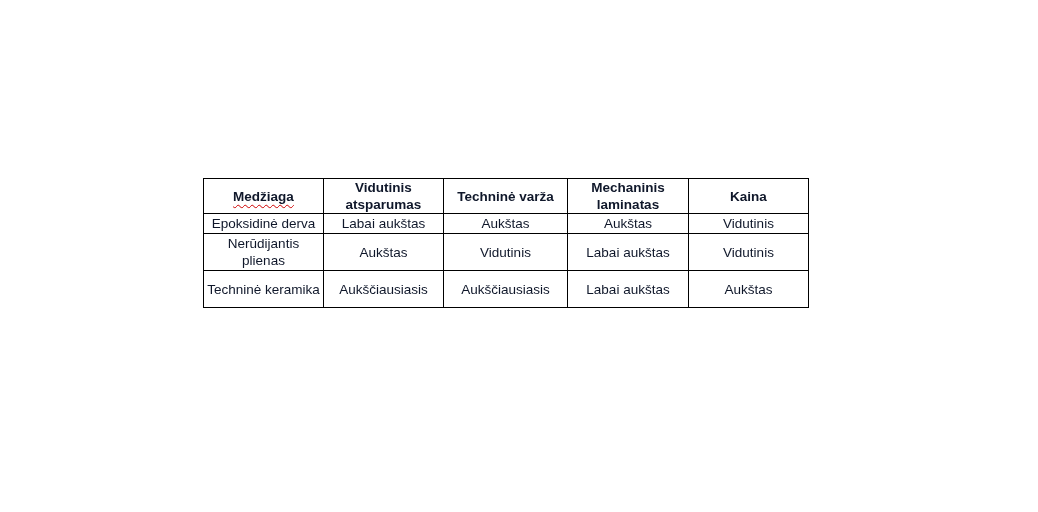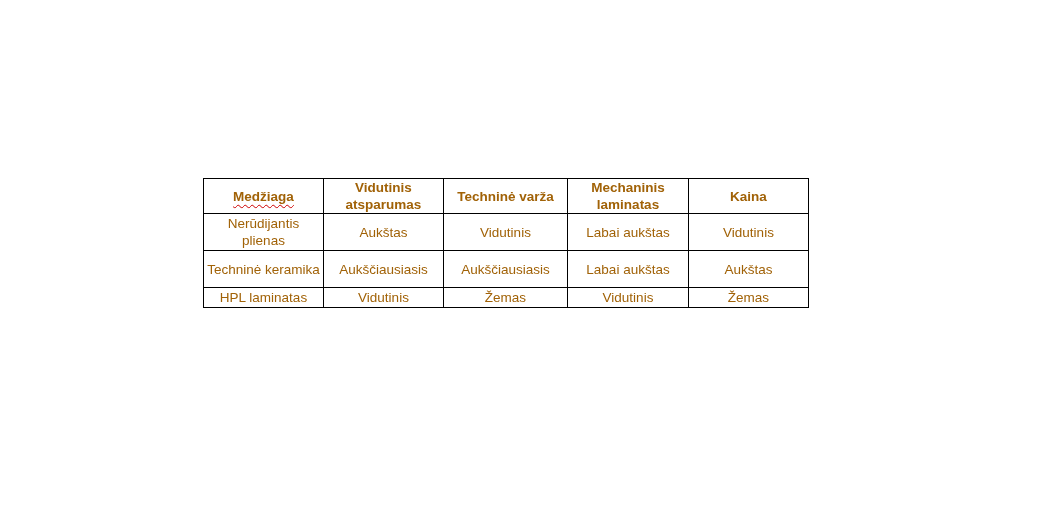--- a/index.html
+++ b/index.html
@@ -19,21 +19,21 @@
   }
   .table-wrap {
     position: absolute;
     left: 203px;
     top: 178px;
   }
   table.materials {
     border-collapse: collapse;
     table-layout: fixed;
     width: 605px;
-    color: #a16207;
+    color: #0f172a;
     font-size: 13.5px;
     line-height: 17px;
   }
   table.materials th,
   table.materials td {
     border: 1.5px solid #000000;
     text-align: center;
     vertical-align: middle;
     padding: 0 3px;
     overflow: hidden;
@@ -70,37 +70,37 @@
           <th>
             <span class="misspelled">Medžiaga</span>
           </th>
           <th>Vidutinis atsparumas</th>
           <th>Techninė varža</th>
           <th>Mechaninis laminatas</th>
           <th>Kaina</th>
         </tr>
       </thead>
       <tbody>
+        <tr class="row-single">
+          <td>Epoksidinė derva</td>
+          <td>Labai aukštas</td>
+          <td>Aukštas</td>
+          <td>Aukštas</td>
+          <td>Vidutinis</td>
+        </tr>
         <tr class="row-double">
           <td>Nerūdijantis plienas</td>
           <td>Aukštas</td>
           <td>Vidutinis</td>
           <td>Labai aukštas</td>
           <td>Vidutinis</td>
         </tr>
         <tr class="row-double">
           <td>Techninė keramika</td>
           <td>Aukščiausiasis</td>
           <td>Aukščiausiasis</td>
           <td>Labai aukštas</td>
           <td>Aukštas</td>
         </tr>
-        <tr class="row-single">
-          <td>HPL laminatas</td>
-          <td>Vidutinis</td>
-          <td>Žemas</td>
-          <td>Vidutinis</td>
-          <td>Žemas</td>
-        </tr>
       </tbody>
     </table>
   </div>
 </div>
 
 </body></html>

